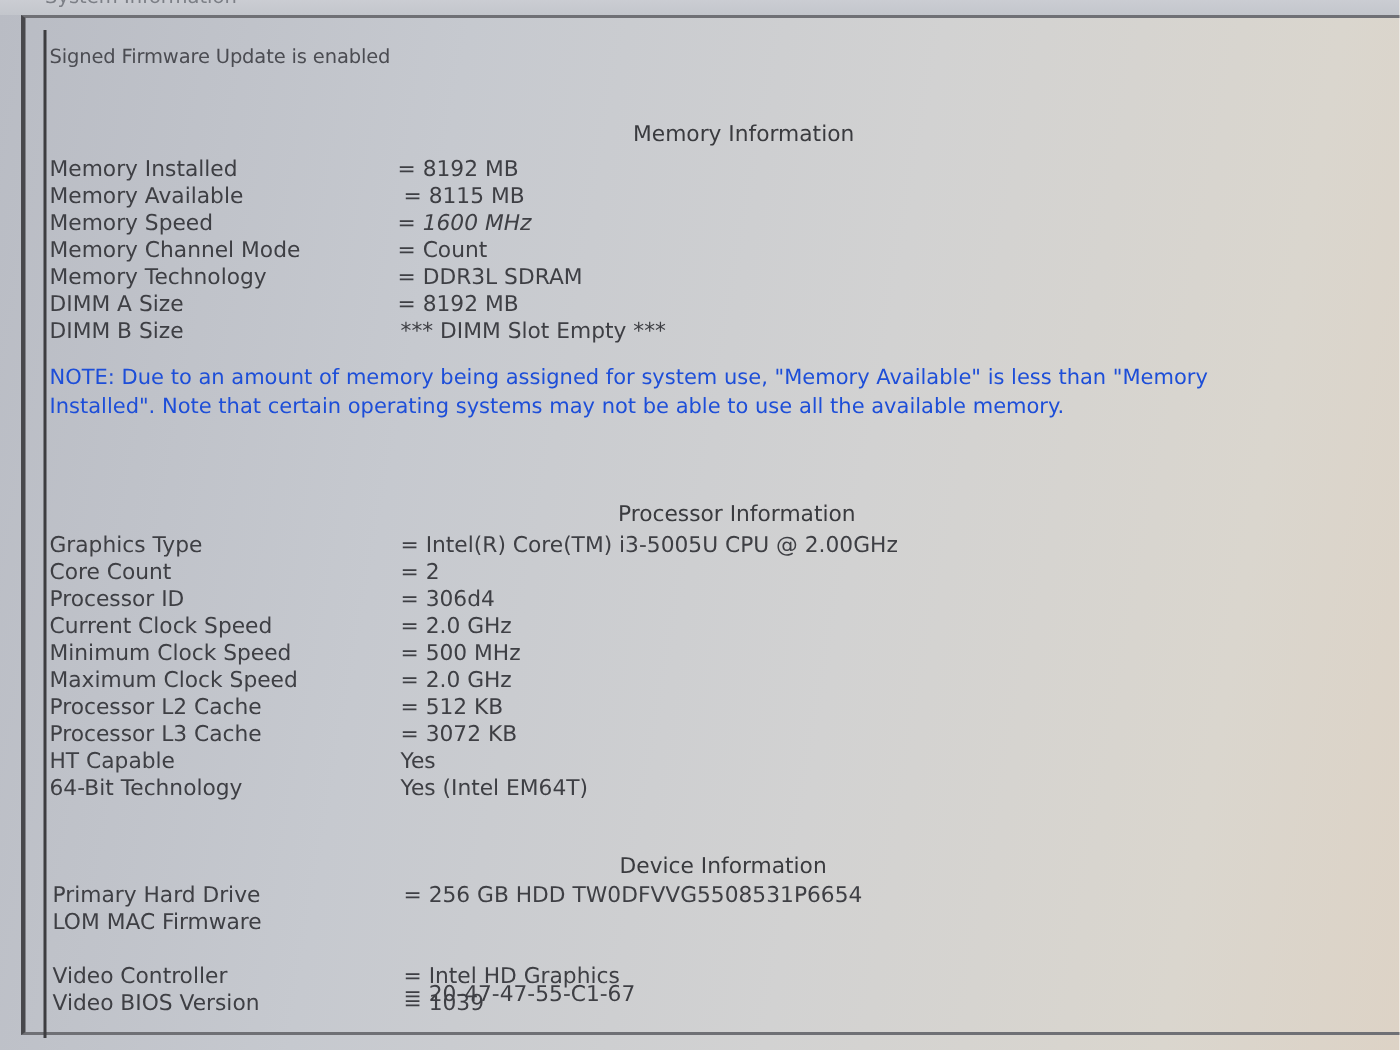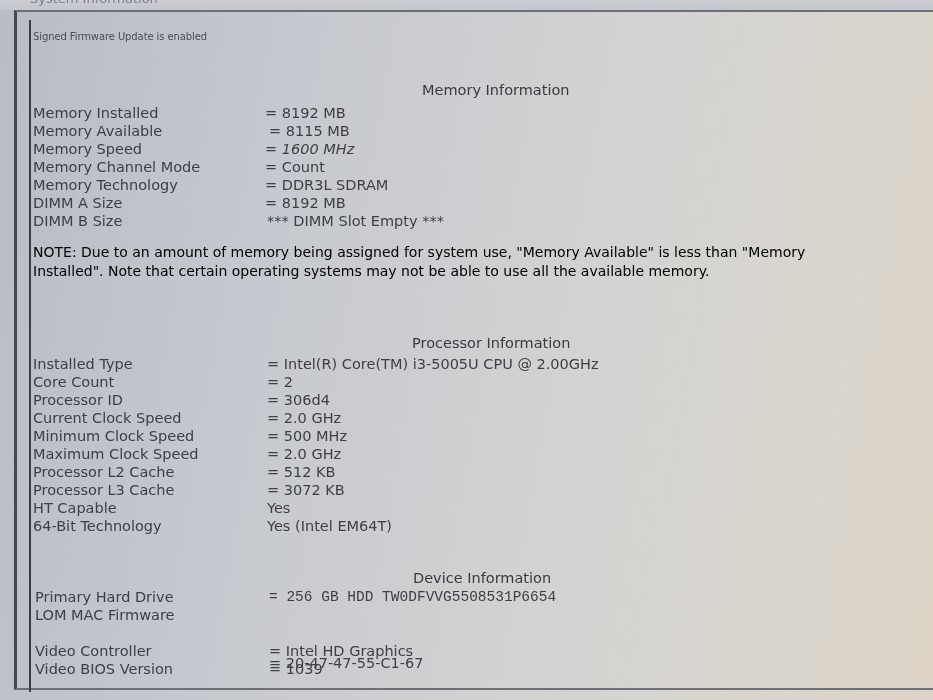--- a/index.html
+++ b/index.html
@@ -22,26 +22,26 @@
     position: absolute; left: 14px; top: 10px; width: 930px; height: 680px;
     border-left: 3px solid #48484c; border-top: 2px solid #6f7075;
     border-bottom: 2px solid #6f7075;
     box-sizing: border-box;
   }
   .left-rule {
     position: absolute; left: 29px; top: 20px; width: 2px; height: 672px;
     background: #3d3d40;
   }
   .text { position: absolute; color: #3a3b3f; font-size: 14.5px; white-space: nowrap; letter-spacing: 0.2px; }
-  .firmware { left: 33px; top: 31px; font-size: 10px; color: #4b4c52; letter-spacing: -0.1px; }
+  .firmware { left: 33px; top: 31px; font-size: 13px; color: #4b4c52; letter-spacing: -0.1px; }
   .section-title { position: absolute; font-size: 14.5px; color: #3a3b3f; white-space: nowrap; }
   .row { position: absolute; left: 33px; font-size: 14.5px; white-space: nowrap; color: #3e3f44; }
   .row .label { position: absolute; left: 0; top: 0; }
   .row .value { position: absolute; top: 0; }
-  .note { position: absolute; left: 33px; top: 243px; width: 840px; font-size: 14px; line-height: 18.5px; color: #000000; }
+  .note { position: absolute; left: 33px; top: 243px; width: 840px; font-size: 14px; line-height: 18.5px; color: #1d4ed8; }
 </style>
 </head>
 <body>
 
 <div class="header-strip">
   <span>System Information</span>
 </div>
 <div class="frame"></div>
 <div class="left-rule"></div>
 
@@ -74,21 +74,21 @@
   </div>
 <div class="row" style="top:213px;">
     <span class="label">DIMM B Size</span>
     <span class="value" style="left:234px;">*** DIMM Slot Empty ***</span>
   </div>
 
 <div class="note">NOTE: Due to an amount of memory being assigned for system use, "Memory Available" is less than "Memory Installed". Note that certain operating systems may not be able to use all the available memory.</div>
 
 <div class="section-title" style="left:412px; top:335px;">Processor Information</div>
 <div class="row" style="top:356px;">
-    <span class="label">Installed Type</span>
+    <span class="label">Graphics Type</span>
     <span class="value" style="left:234px;">= Intel(R) Core(TM) i3-5005U CPU @ 2.00GHz</span>
   </div>
 <div class="row" style="top:374px;">
     <span class="label">Core Count</span>
     <span class="value" style="left:234px;">= 2</span>
   </div>
 <div class="row" style="top:392px;">
     <span class="label">Processor ID</span>
     <span class="value" style="left:234px;">= 306d4</span>
   </div>
@@ -117,21 +117,21 @@
     <span class="value" style="left:234px;">Yes</span>
   </div>
 <div class="row" style="top:518px;">
     <span class="label">64-Bit Technology</span>
     <span class="value" style="left:234px;">Yes (Intel EM64T)</span>
   </div>
 
 <div class="section-title" style="left:413px; top:570px;">Device Information</div>
 <div class="row" style="top:589px; left:35px;">
     <span class="label">Primary Hard Drive</span>
-    <span class="value" style="left:234px;font-family:Liberation Mono, monospace;">= 256 GB HDD TW0DFVVG5508531P6654</span>
+    <span class="value" style="left:234px;">= 256 GB HDD TW0DFVVG5508531P6654</span>
   </div>
 <div class="row" style="top:607px; left:35px;">
     <span class="label">LOM MAC Firmware</span>
     <span class="value" style="left:234px;margin-top:48px;">= 20-47-47-55-C1-67</span>
   </div>
 <div class="row" style="top:643px; left:35px;">
     <span class="label">Video Controller</span>
     <span class="value" style="left:234px;">= Intel HD Graphics</span>
   </div>
 <div class="row" style="top:661px; left:35px;">

